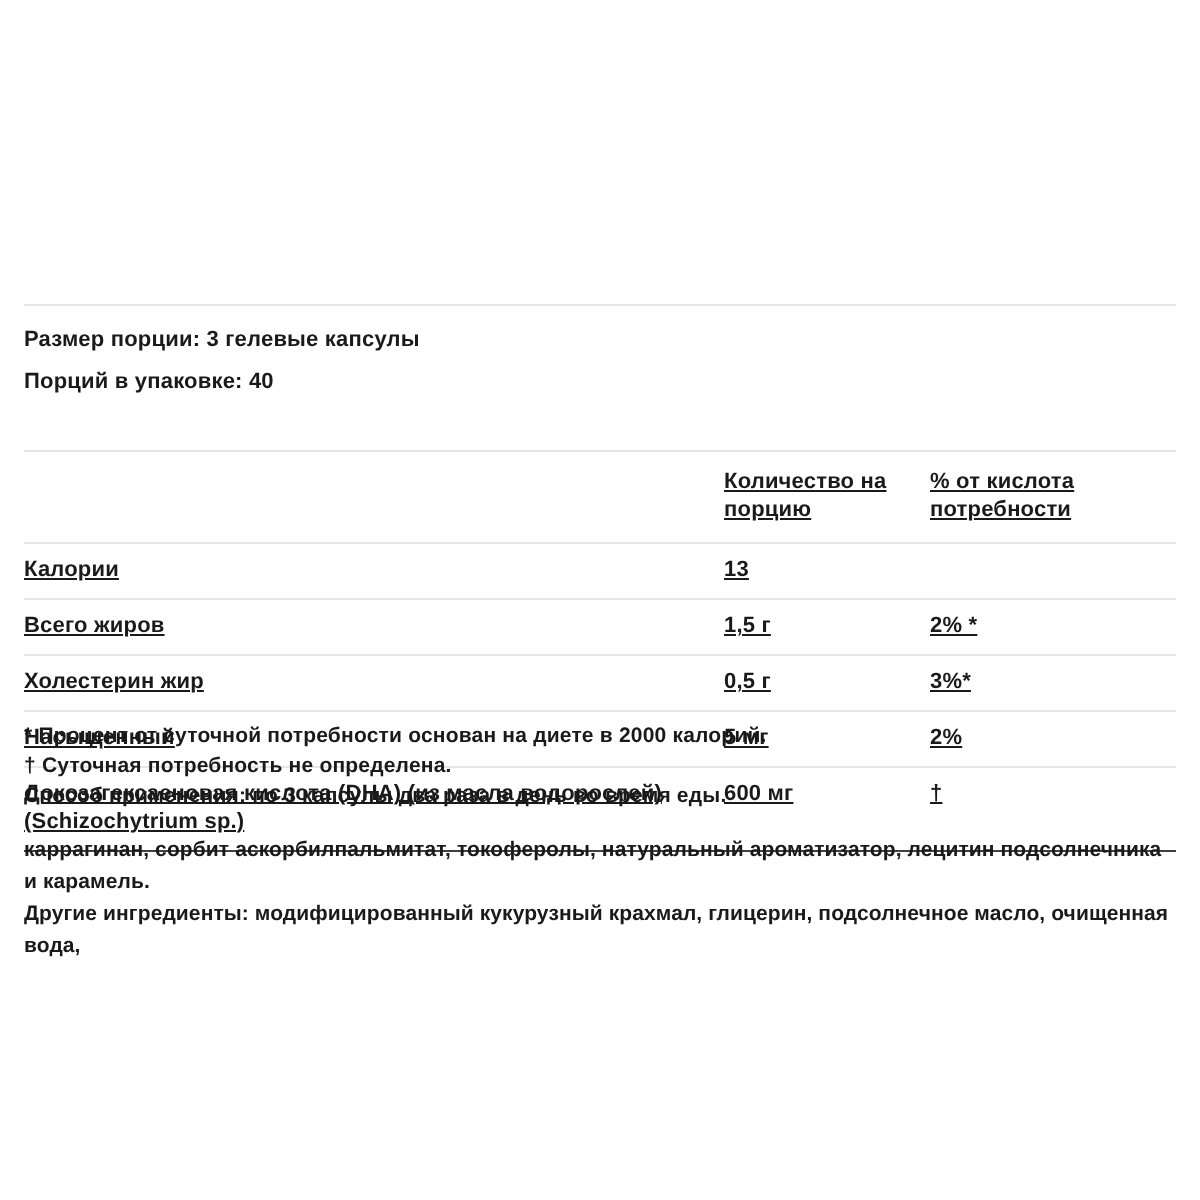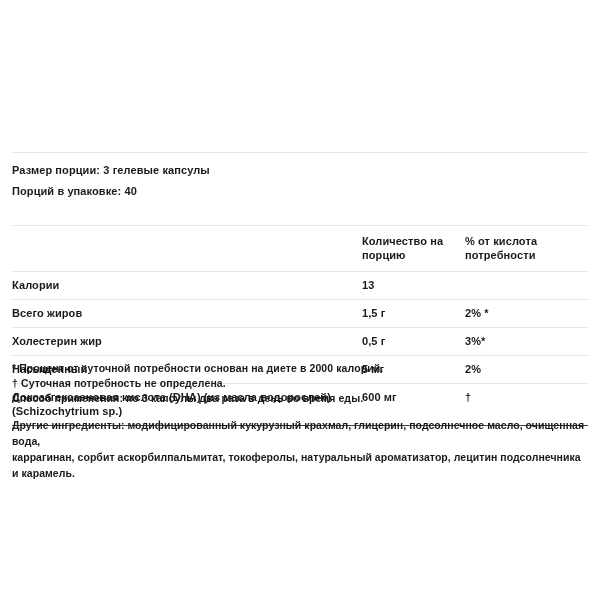--- a/index.html
+++ b/index.html
@@ -51,20 +51,21 @@
 
   .spacer-row {
     height: 15px;
   }
 
   
   table.facts {
     border-collapse: collapse;
     width: 100%;
     table-layout: fixed;
+    text-decoration: underline;
   }
   table.facts col.c-name  { width: 350px; }
   table.facts col.c-amt   { width: 103px; }
   table.facts col.c-dv    { width: 123px; }
 
   table.facts th,
   table.facts td {
     text-align: left;
     vertical-align: top;
     font-size: 11px;
@@ -191,17 +192,17 @@
   </section>
 
   <section class="footnotes">
     <div class="footnote">* Процент от суточной потребности основан на диете в 2000 калорий.</div>
     <div class="footnote">† Суточная потребность не определена.</div>
   </section>
 
   <section class="directions">Способ применения: по 3 капсулы два раза в день во время еды.</section>
 
   <section class="ingredients">
+    <div>каррагинан, сорбит аскорбилпальмитат, токоферолы, натуральный ароматизатор, лецитин подсолнечника и карамель.</div>
     <div>Другие ингредиенты: модифицированный кукурузный крахмал, глицерин, подсолнечное масло, очищенная вода,</div>
-    <div>каррагинан, сорбит аскорбилпальмитат, токоферолы, натуральный ароматизатор, лецитин подсолнечника и карамель.</div>
   </section>
 
 </div>
 
 </body></html>

